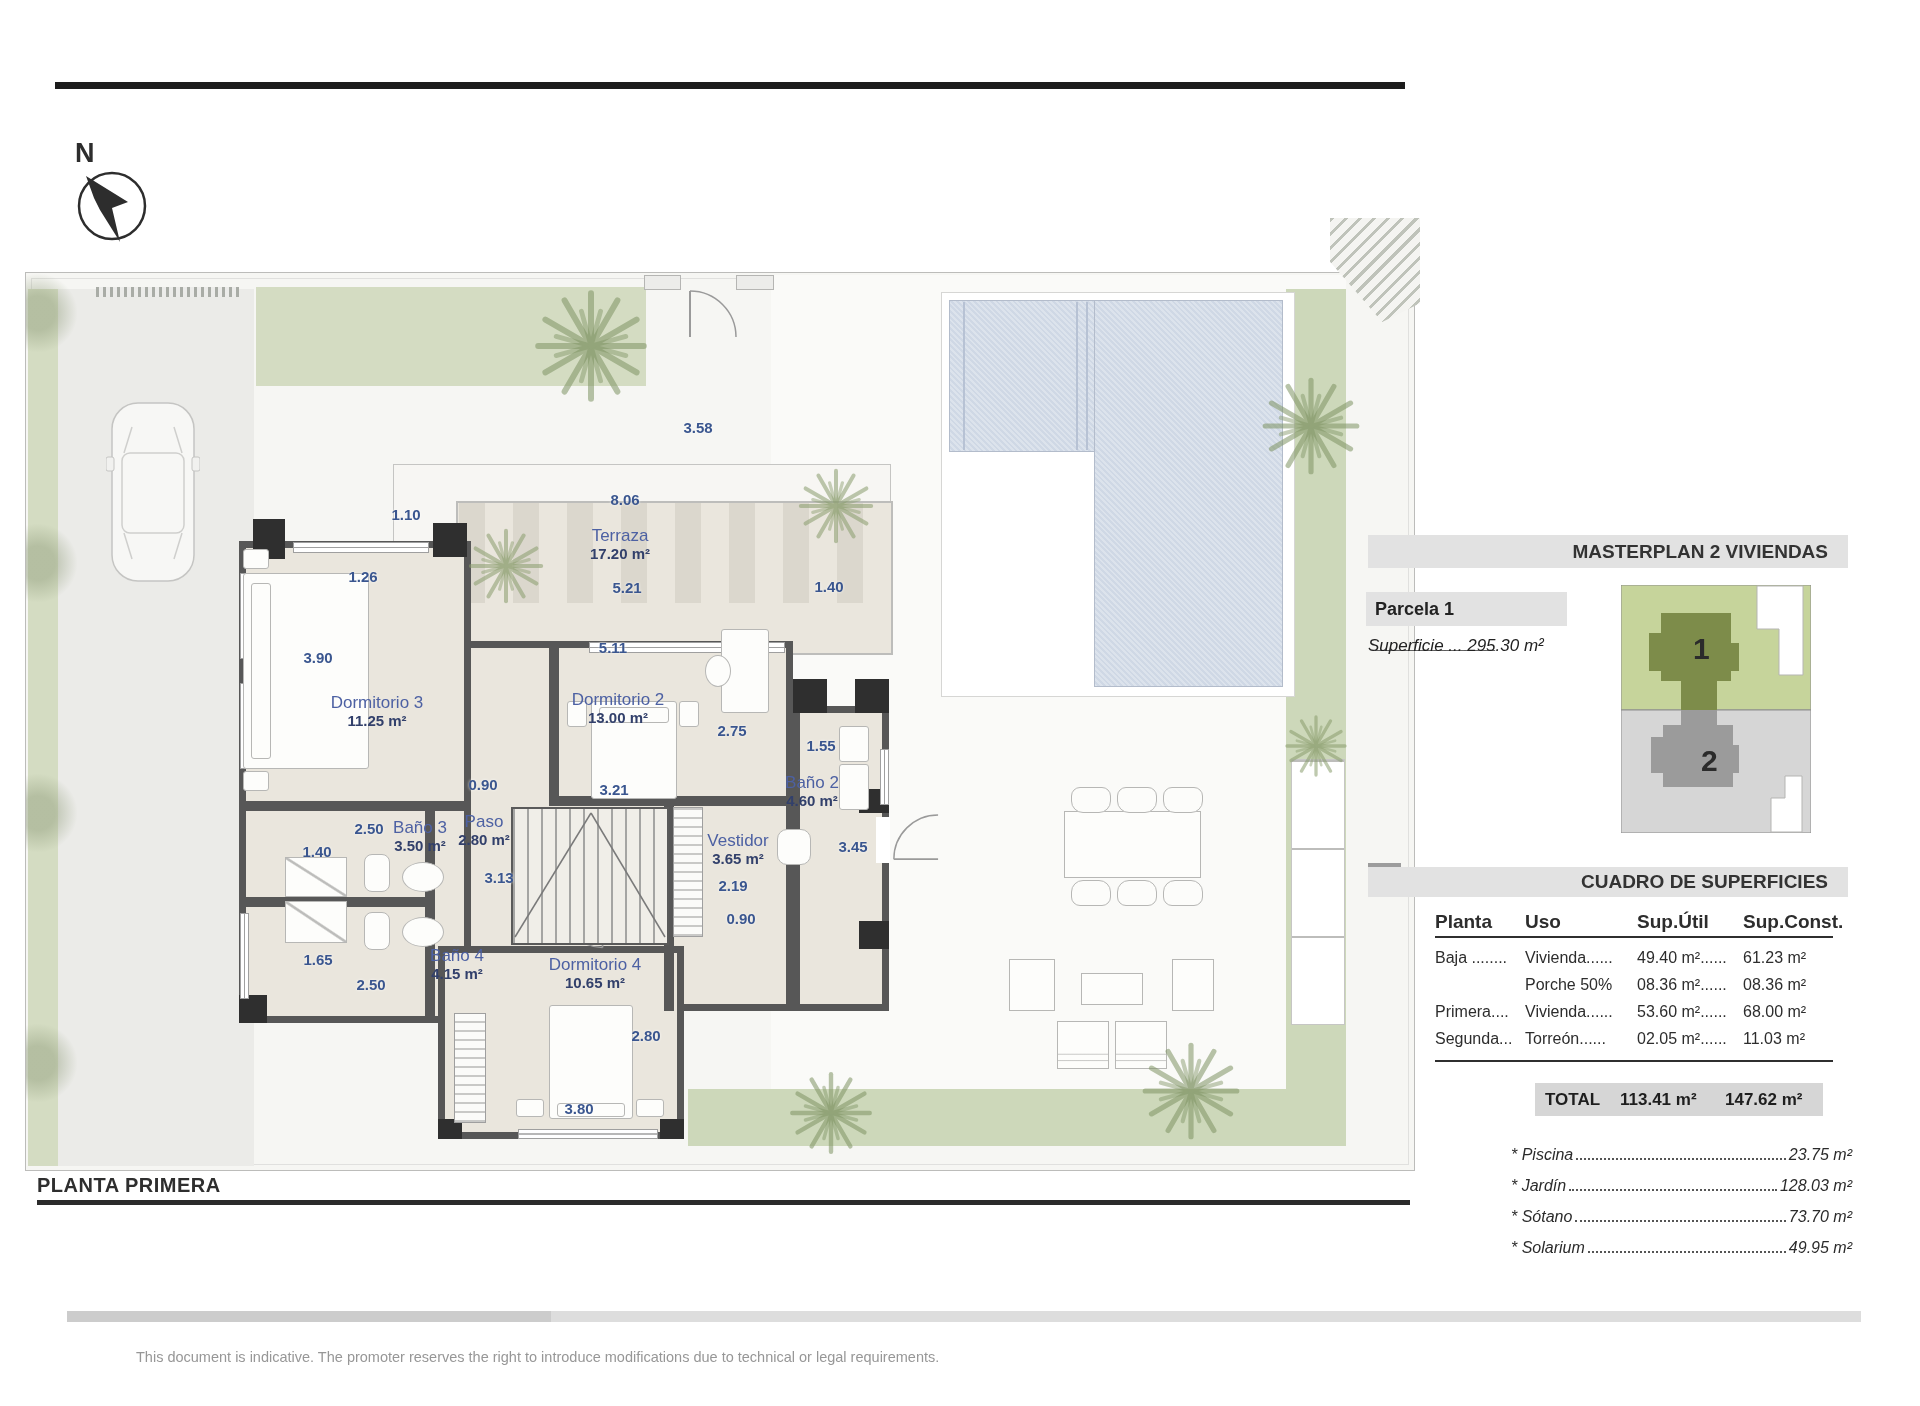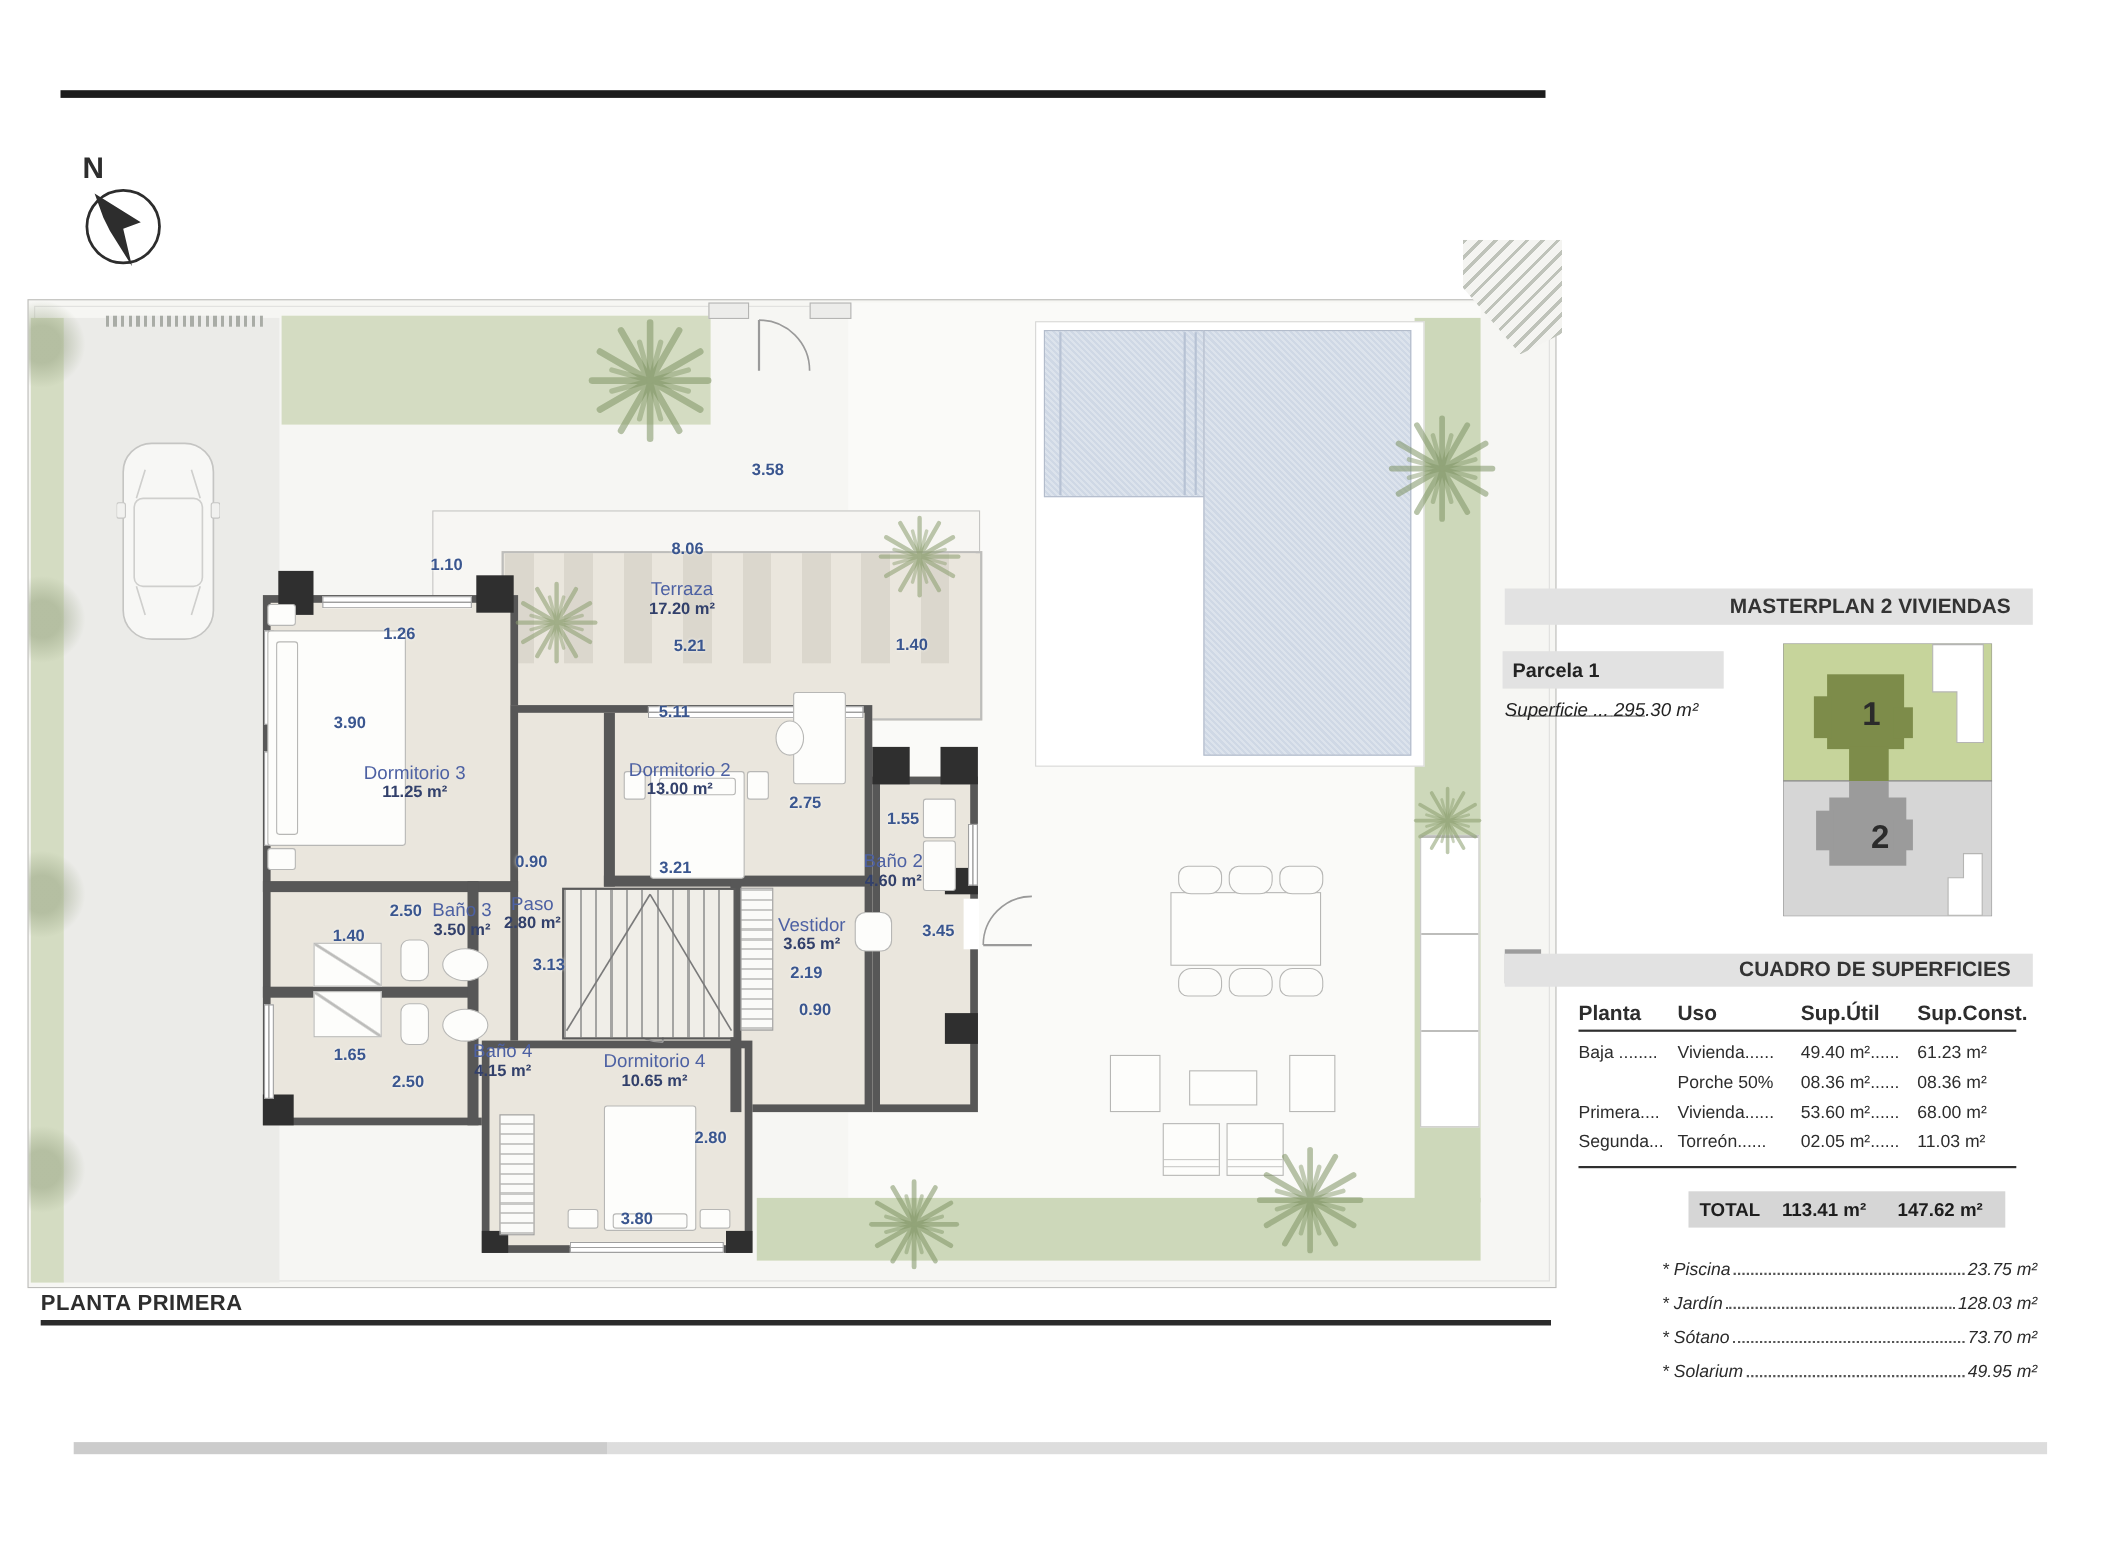--- a/index.html
+++ b/index.html
@@ -427,14 +427,15 @@
       <span>73.70 m²</span>
     </div>
     <div class="exrow">
       <span>* Solarium</span>
       <span class="exlead"></span>
       <span>49.95 m²</span>
     </div>
   </div>
 
   <div class="foot-sep"></div>
+  <div class="foot2">This document is indicative. The promoter reserves the right to introduce modifications due to technical or legal requirements.</div>
 
 </div>
 
 </body></html>

